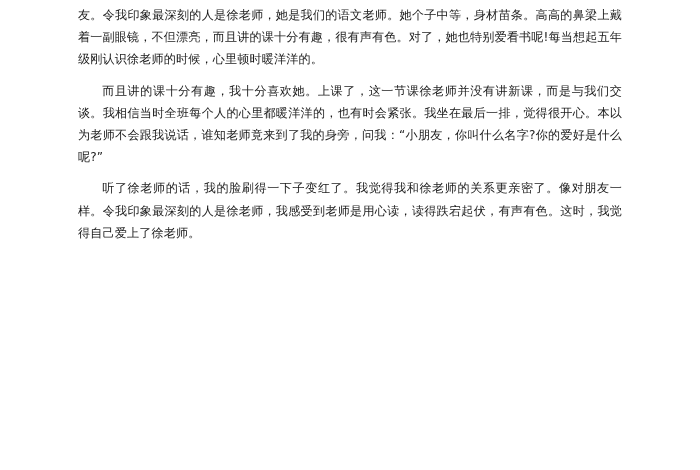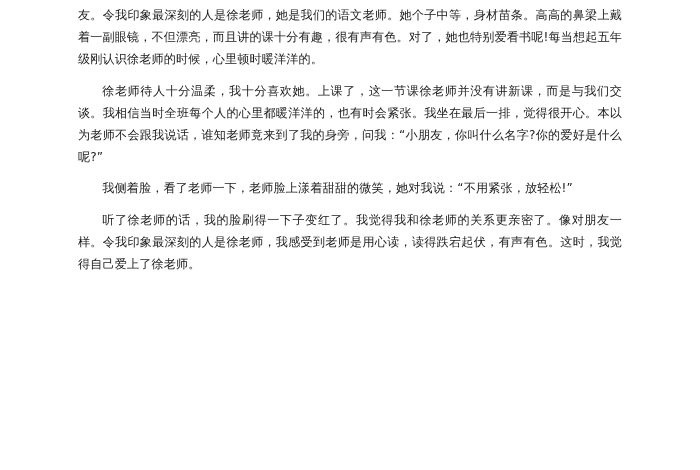--- a/index.html
+++ b/index.html
@@ -51,18 +51,17 @@
     background: #ffffff;
     pointer-events: none;
   }
 </style>
 </head>
 <body>
 
 <div class="page">
   <div class="doc-body">
     <p class="para clipped-top">友。令我印象最深刻的人是徐老师，她是我们的语文老师。她个子中等，身材苗条。高高的鼻梁上戴着一副眼镜，不但漂亮，而且讲的课十分有趣，很有声有色。对了，她也特别爱看书呢!每当想起五年级刚认识徐老师的时候，心里顿时暖洋洋的。</p>
-    <p class="para indent">徐老师待人十分温柔，我十分喜欢她。上课了，这一节课徐老师并没有讲新课，而是与我们交谈。我相信当时全班每个人的心里都暖洋洋的，也有时会紧张。我坐在最后一排，觉得很开心。本以为老师不会跟我说话，谁知老师竟来到了我的身旁，问我：“小朋友，你叫什么名字?你的爱好是什么呢?”</p>
-    <p class="para indent">我侧着脸，看了老师一下，老师脸上漾着甜甜的微笑，她对我说：“不用紧张，放轻松!”</p>
+    <p class="para indent">而且讲的课十分有趣，我十分喜欢她。上课了，这一节课徐老师并没有讲新课，而是与我们交谈。我相信当时全班每个人的心里都暖洋洋的，也有时会紧张。我坐在最后一排，觉得很开心。本以为老师不会跟我说话，谁知老师竟来到了我的身旁，问我：“小朋友，你叫什么名字?你的爱好是什么呢?”</p>
     <p class="para indent">听了徐老师的话，我的脸刷得一下子变红了。我觉得我和徐老师的关系更亲密了。像对朋友一样。令我印象最深刻的人是徐老师，我感受到老师是用心读，读得跌宕起伏，有声有色。这时，我觉得自己爱上了徐老师。</p>
   </div>
   <div class="bottom-fade"></div>
 </div>
 
 </body></html>

